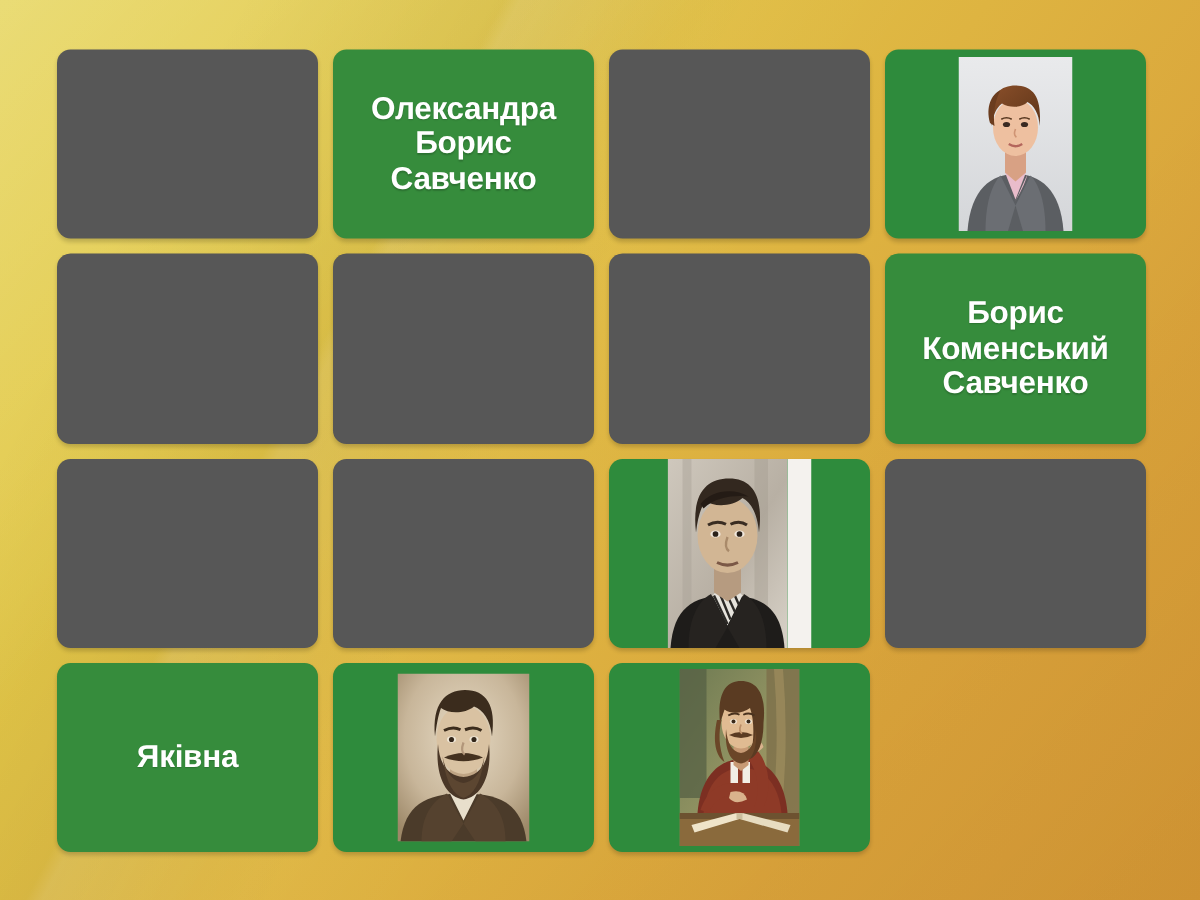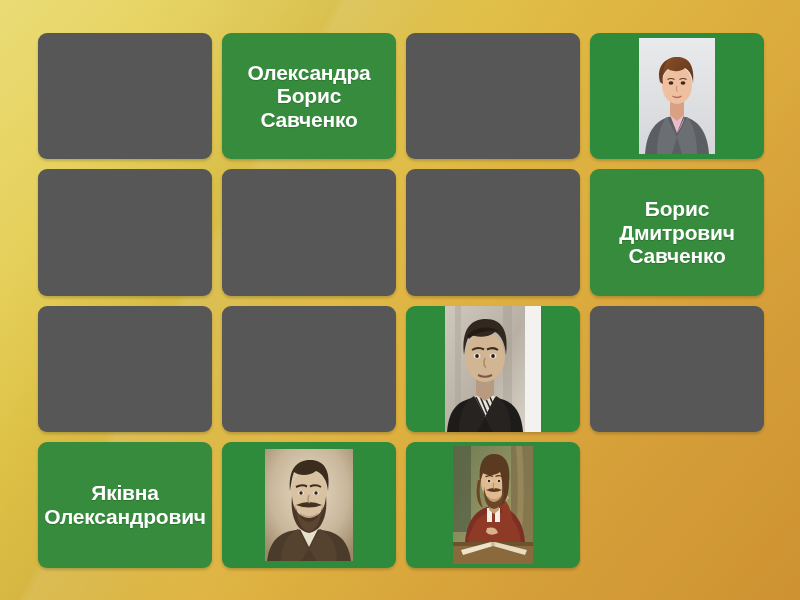--- a/index.html
+++ b/index.html
@@ -146,21 +146,21 @@
 
     <div class="card hidden"></div>
 
 
     <div class="card hidden"></div>
     <div class="card hidden"></div>
 
     <div class="card text">
       <div class="card-label">
         <span class="ln">Борис</span>
-        <span class="ln">Дмитрович</span>
+        <span class="ln">Коменський</span>
         <span class="ln">Савченко</span>
       </div>
     </div>
 
     <div class="card hidden"></div>
     <div class="card hidden"></div>
 
     <div class="card image">
       <span class="portrait">
         <svg width="96" height="127" viewBox="0 0 96 127">
@@ -214,21 +214,20 @@
           </g>
         </svg>
       </span>
     </div>
 
     <div class="card hidden"></div>
 
     <div class="card text">
       <div class="card-label">
         <span class="ln">Яківна</span>
-        <span class="ln">Олександрович</span>
       </div>
     </div>
 
     <div class="card image">
       <span class="portrait">
         <svg width="88" height="112" viewBox="0 0 88 112">
           <defs>
             <radialGradient id="gbg" cx="50%" cy="38%" r="72%">
               <stop offset="0%" stop-color="#e6dac4"></stop>
               <stop offset="62%" stop-color="#c8b69a"></stop>

